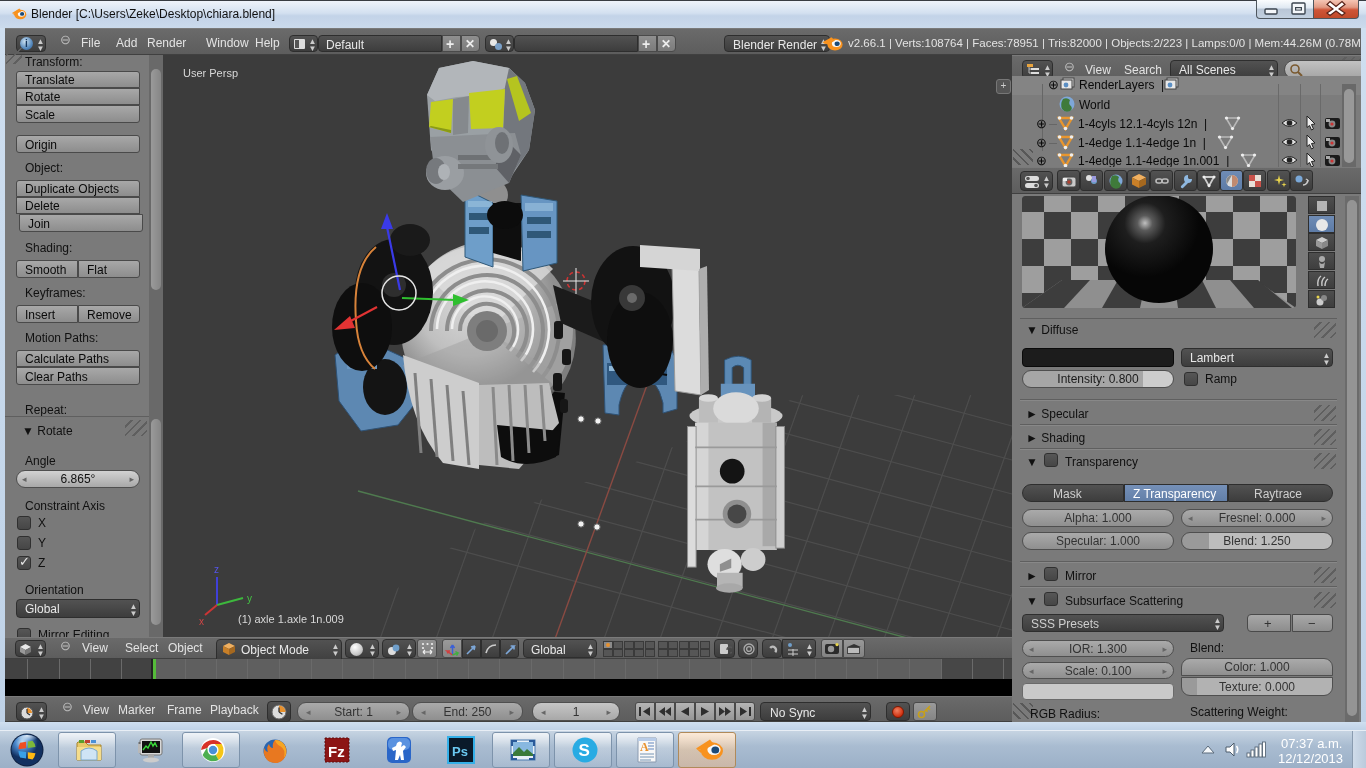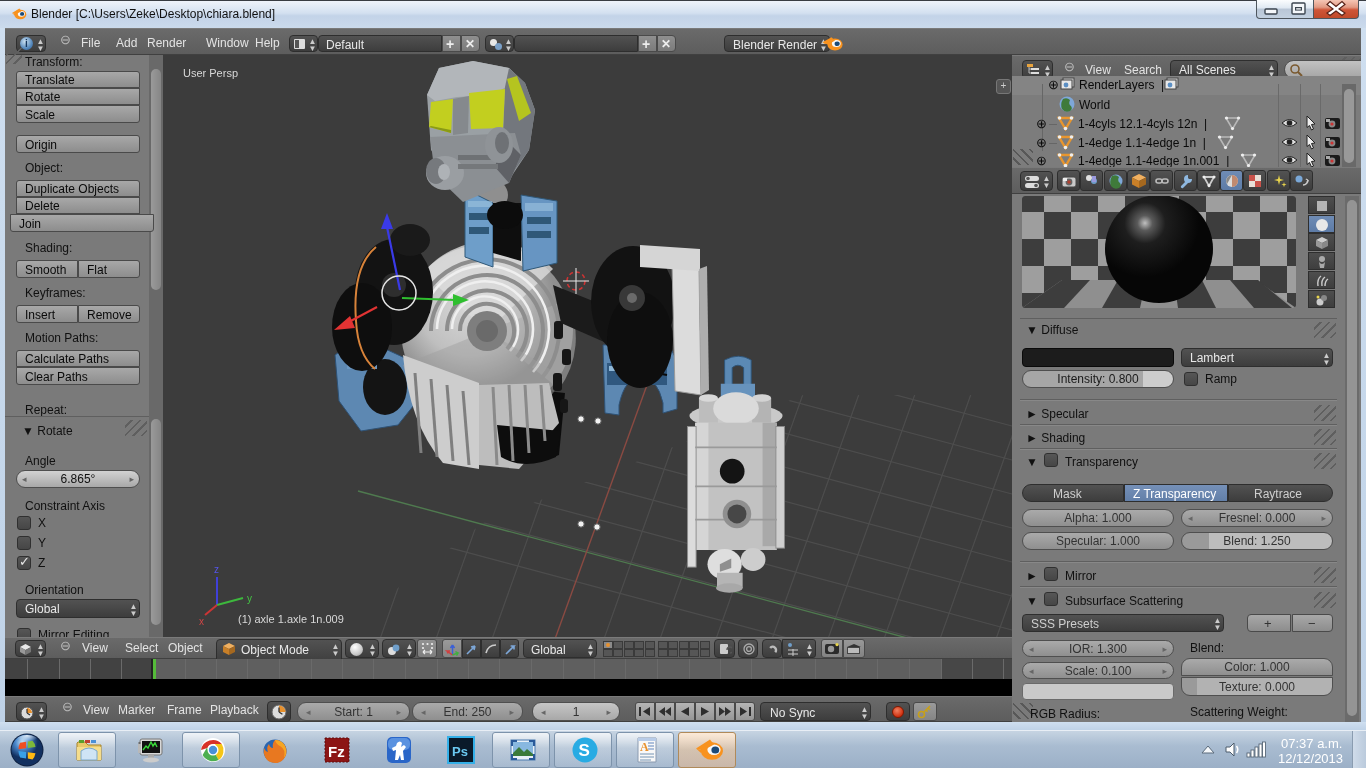--- a/index.html
+++ b/index.html
@@ -125,20 +125,21 @@
     <div class="ddark" style="left:694px;top:6px;width:106px;height:17px;margin-left:25px;">
         <span style="position:absolute;left:8px;top:2px;">Blender Render</span>
         <span class="arrud" style="right:1px;top:2px;">▲<br>▼</span>
       </div>
     <svg class="abs" style="left:817px;top:5px;" width="22" height="18" viewBox="0 0 22 18">
         <ellipse cx="13" cy="10.5" rx="7.6" ry="6" fill="#f8921e"></ellipse>
         <ellipse cx="14.3" cy="9.6" rx="4.4" ry="3.5" fill="#f8f8f8"></ellipse>
         <ellipse cx="15.2" cy="9.8" rx="2.6" ry="2.3" fill="#1b4a78"></ellipse>
         <path d="M0.5 8.2 L9.5 3.2 L13 6.8 L5.5 10.2 Q2 10 0.5 8.2 Z" fill="#f8921e"></path>
       </svg>
+    <div class="htext" style="left:843px;top:8px;white-space:nowrap;font-size:11.5px;">v2.66.1 | Verts:108764 | Faces:78951 | Tris:82000 | Objects:2/223 | Lamps:0/0 | Mem:44.26M (0.78M</div>
   </div>
   <div class="abs" id="toolshelf">
     <div class="grip" style="left:1px;top:-7px;width:16px;"></div>
 
     <div class="abs" style="left:144px;top:0;width:14px;height:582px;background:#696969;"></div>
     <div class="abs" style="left:146px;top:14px;width:10px;height:221px;background:linear-gradient(90deg,#9a9a9a,#868686);border-radius:5px;"></div>
     <div class="abs" style="left:146px;top:364px;width:10px;height:206px;background:linear-gradient(90deg,#9a9a9a,#868686);border-radius:5px;"></div>
     <div class="panellbl" style="left:20px;top:0px;">Transform:</div>
     <div class="tbtn" style="left:11px;top:16px;width:124px;height:17px;border-radius:3px 3px 0 0;">
         <span style="position:absolute;left:8px;top:1px;">Translate</span>
@@ -152,21 +153,21 @@
     <div class="tbtn" style="left:11px;top:80px;width:124px;height:18px;border-radius:3px;">
         <span style="position:absolute;left:8px;top:2px;">Origin</span>
       </div>
     <div class="panellbl" style="left:20px;top:106px;">Object:</div>
     <div class="tbtn" style="left:11px;top:125px;width:124px;height:17px;border-radius:3px 3px 0 0;">
         <span style="position:absolute;left:8px;top:1px;">Duplicate Objects</span>
       </div>
     <div class="tbtn" style="left:11px;top:142px;width:124px;height:17px;">
         <span style="position:absolute;left:8px;top:1px;">Delete</span>
       </div>
-    <div class="tbtn" style="left:5px;top:159px;width:144px;height:18px;border-radius:0 0 3px 3px;">
+    <div class="tbtn" style="left:14px;top:159px;width:124px;height:18px;border-radius:0 0 3px 3px;">
         <span style="position:absolute;left:8px;top:2px;">Join</span>
       </div>
     <div class="panellbl" style="left:20px;top:186px;">Shading:</div>
     <div class="tbtn" style="left:11px;top:205px;width:62px;height:18px;border-radius:3px 0 0 3px;">
         <span style="position:absolute;left:8px;top:2px;">Smooth</span>
       </div>
     <div class="tbtn" style="left:73px;top:205px;width:62px;height:18px;border-radius:0 3px 3px 0;">
         <span style="position:absolute;left:8px;top:2px;">Flat</span>
       </div>
     <div class="panellbl" style="left:20px;top:231px;">Keyframes:</div>

